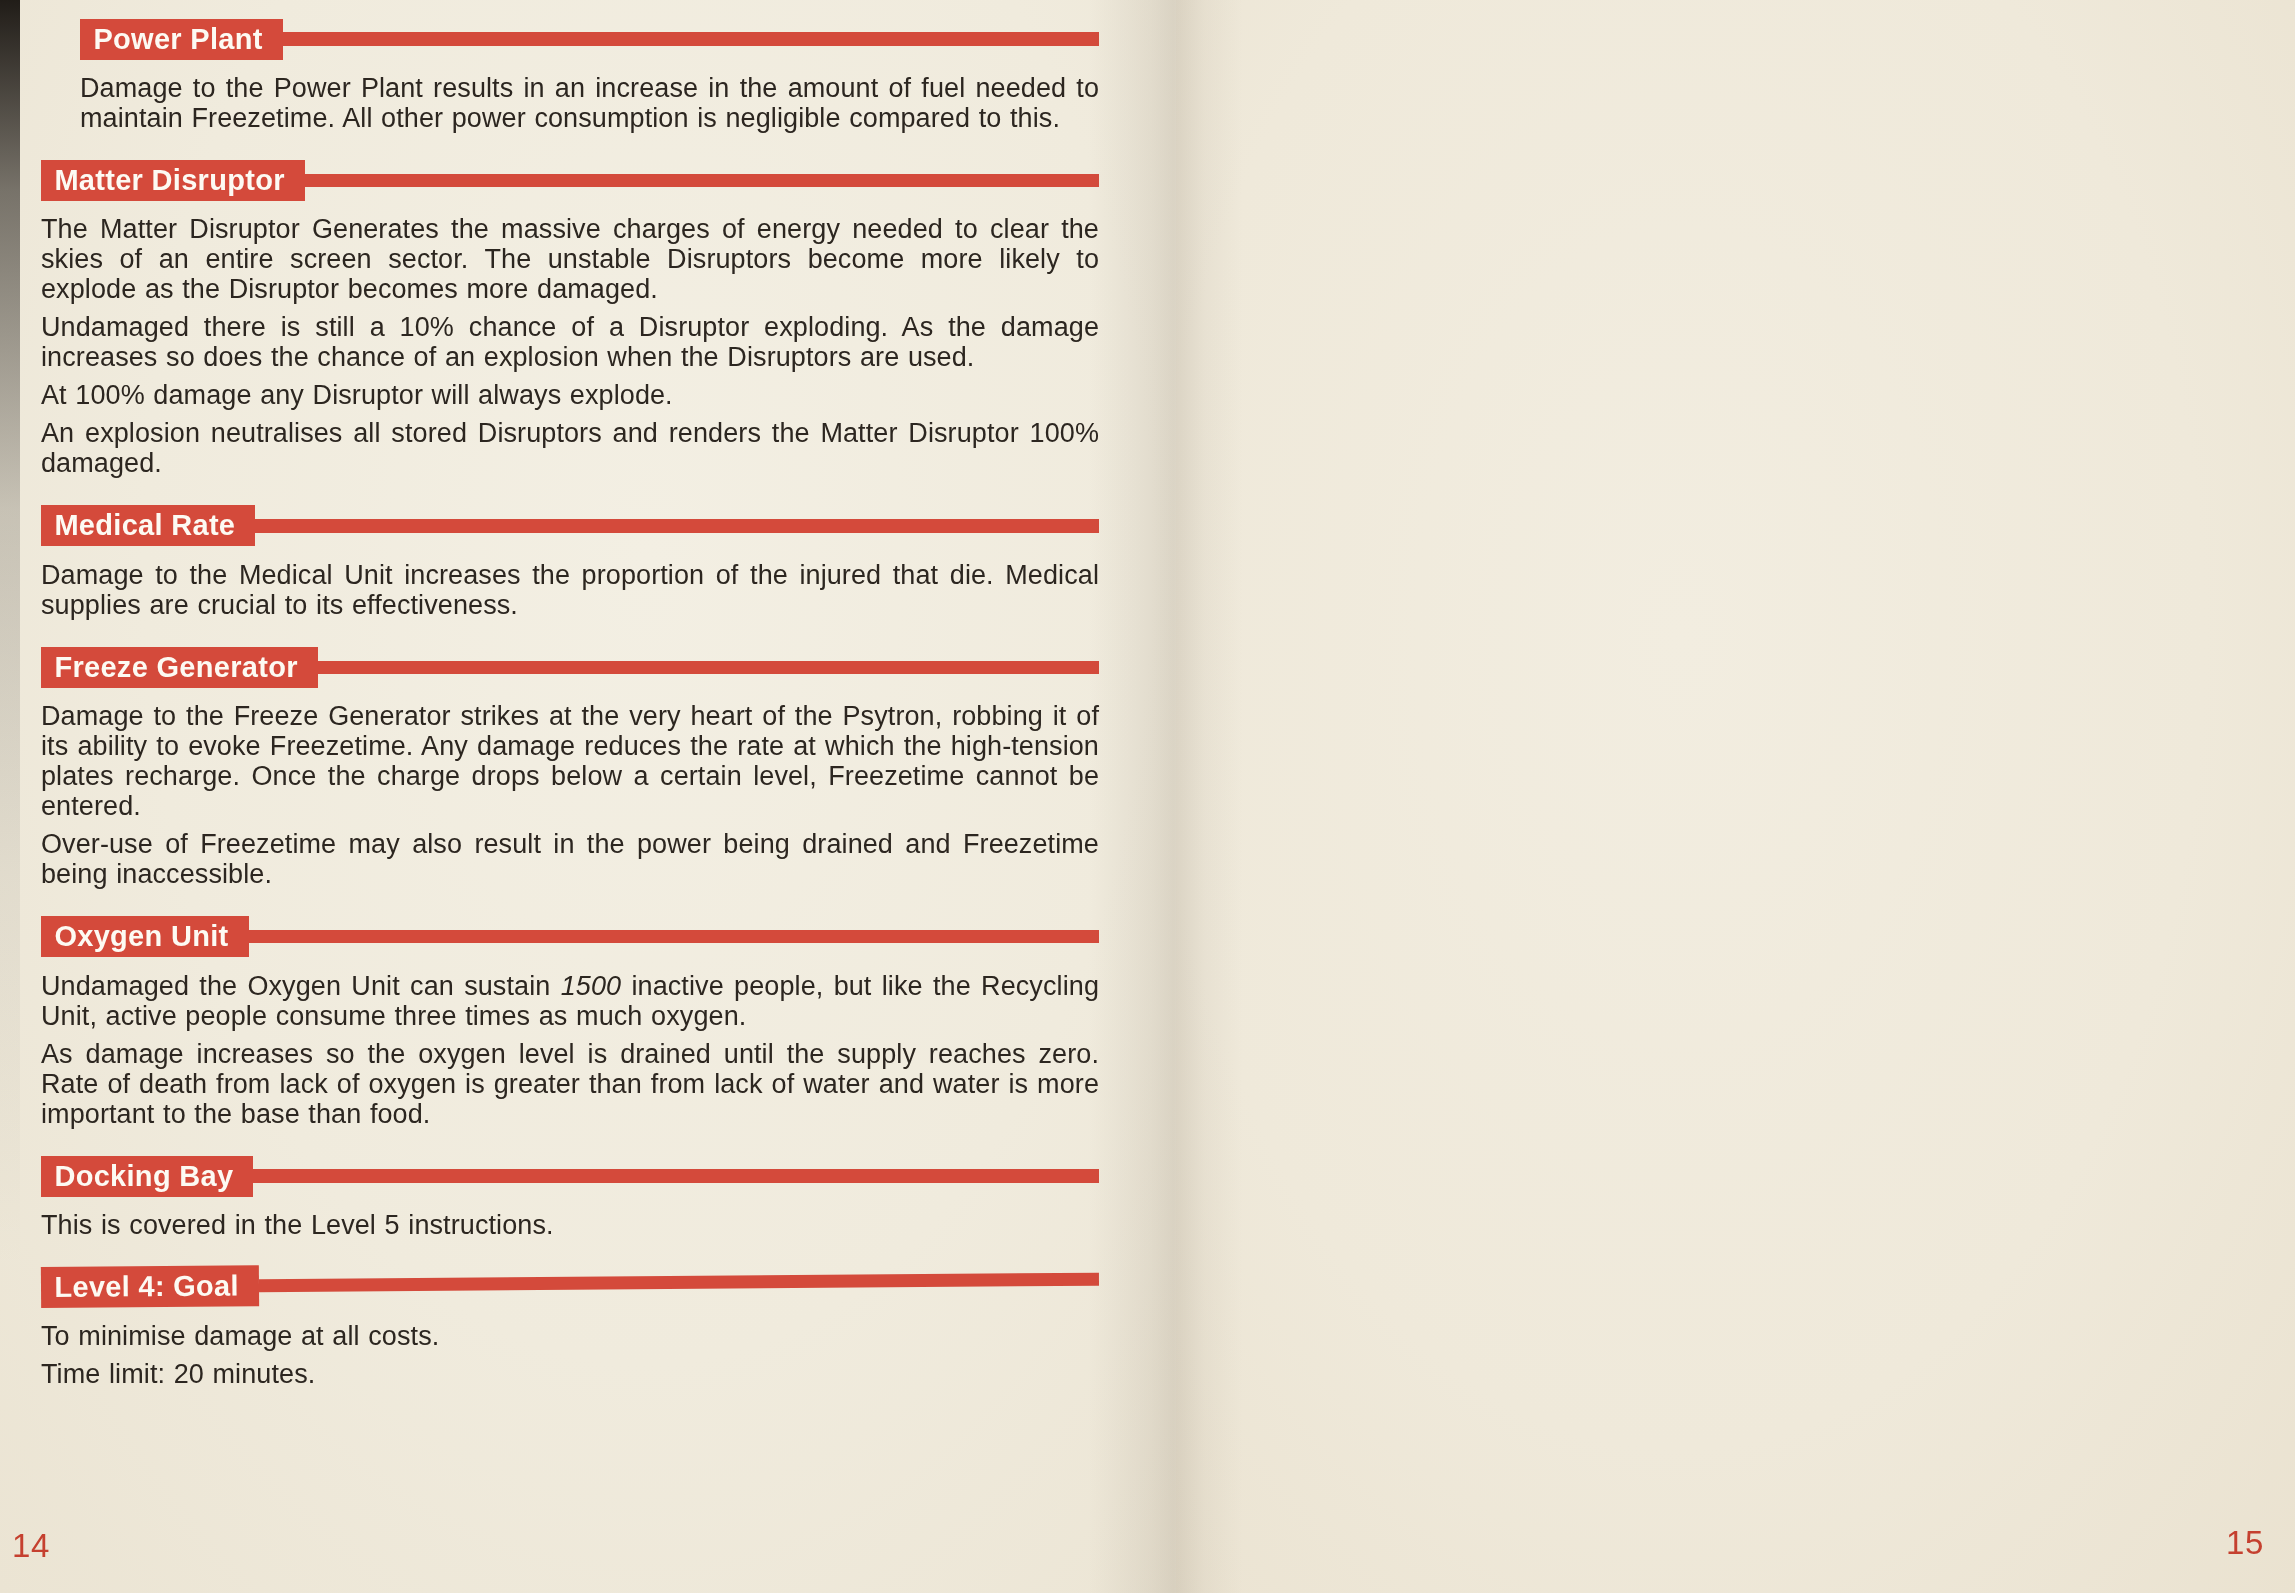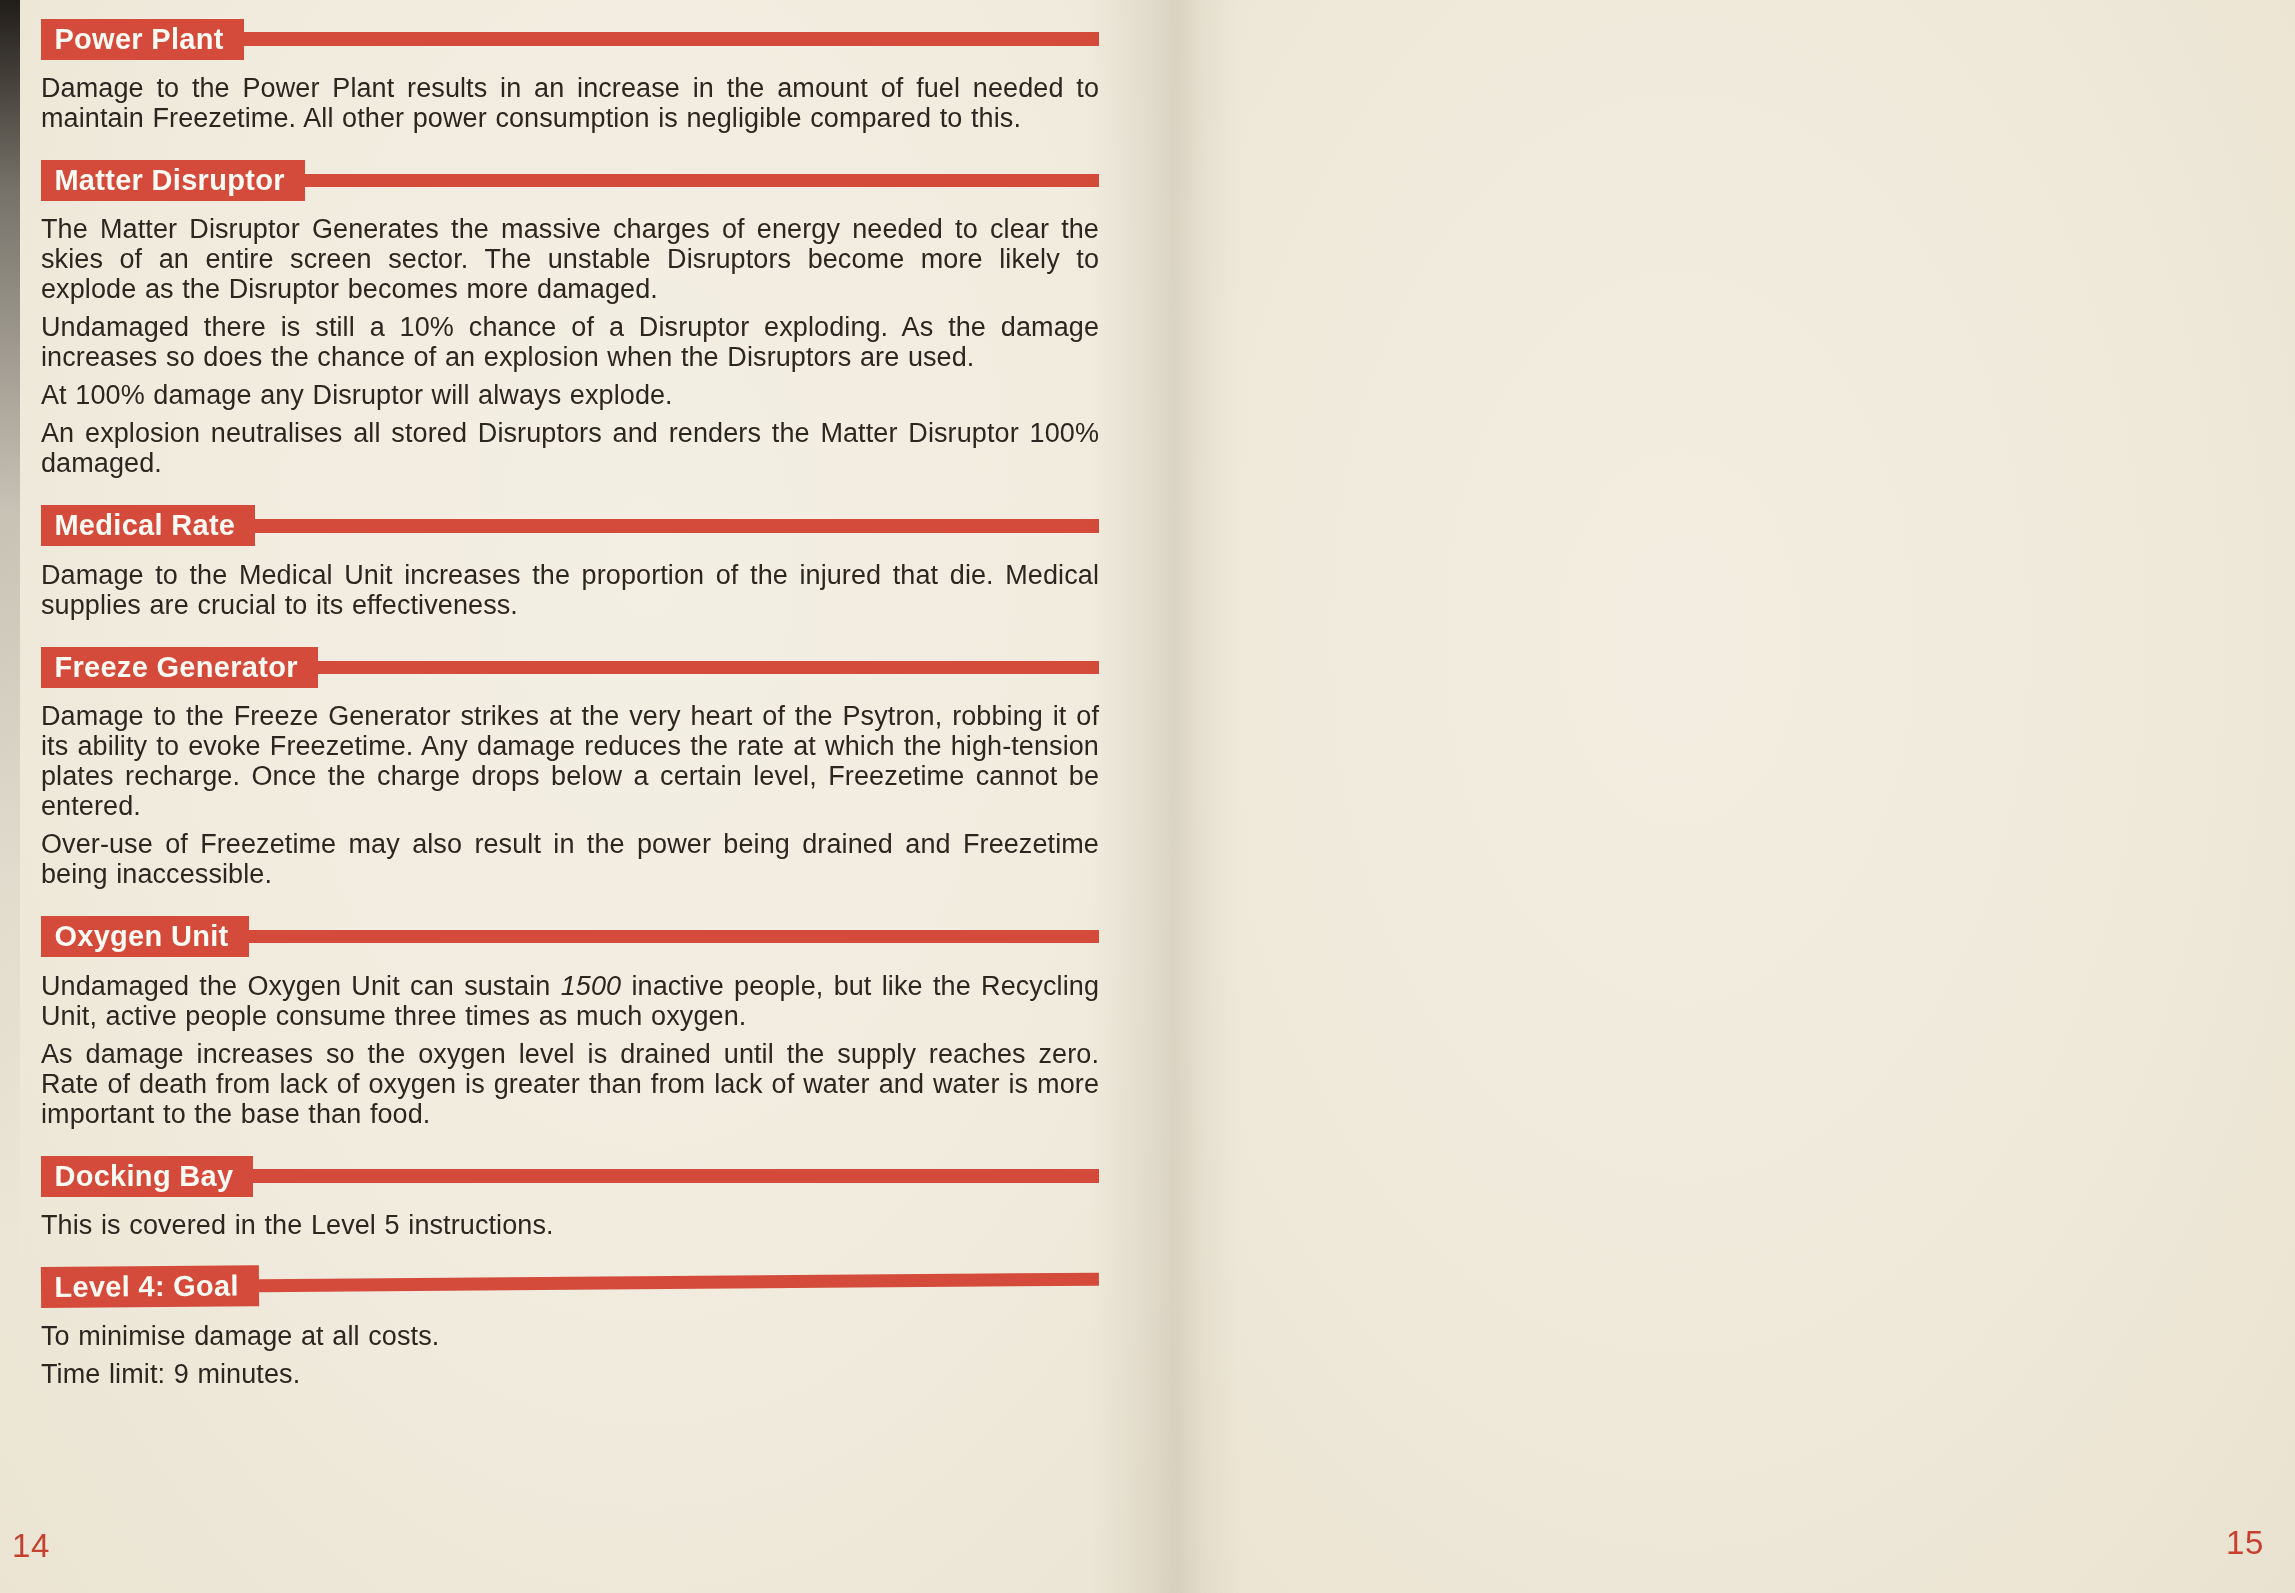--- a/index.html
+++ b/index.html
@@ -23,21 +23,21 @@
     background:linear-gradient(90deg, rgba(110,95,75,0) 0%, rgba(110,95,75,0.10) 40%, rgba(110,95,75,0.16) 55%, rgba(110,95,75,0.06) 75%, rgba(110,95,75,0) 100%);
   }
   .edge-shadow{
     position:absolute;top:0;left:0;width:20px;height:1593px;pointer-events:none;
     background:linear-gradient(180deg, rgba(22,18,14,0.95) 0%, rgba(22,18,14,0.55) 12%, rgba(22,18,14,0.18) 32%, rgba(22,18,14,0.06) 55%, rgba(22,18,14,0) 80%);
   }
   .column{position:absolute;}
   #col-left{left:41px;top:18.7px;width:1058px;}
 
   .section{margin-top:27px;}
-  .section:first-child{margin-top:0;}
+  .section:first-child{margin-top:0;margin-left:39px;}
 
   .sec-header{display:flex;align-items:center;}
   #col-left  .sec-header{margin-bottom:13.4px;}
   .sec-title{
     background:var(--accent);color:#fdfaf3;font-weight:700;white-space:nowrap;
     letter-spacing:0.3px;
   }
   #col-left  .sec-title{font-size:29px;height:41px;line-height:41px;padding:0 20px 0 13.4px;}
   .sec-rule{flex:1;background:var(--accent);}
   #col-left  .sec-rule{height:13.4px;}
@@ -110,21 +110,21 @@
             <span class="sec-rule"></span>
           </div>
           <p class="para">This is covered in the Level 5 instructions.</p>
         </section>
         <section class="section">
           <div class="sec-header">
             <span class="sec-title">Level 4: Goal</span>
             <span class="sec-rule"></span>
           </div>
           <p class="para">To minimise damage at all costs.</p>
-          <p class="para">Time limit: 9 minutes.</p>
+          <p class="para">Time limit: 20 minutes.</p>
         </section>
       </div>
     <div class="page-num page-num-left">14</div>
   </div>
 
   <div class="page page-right">
 
     <div class="page-num page-num-right">15</div>
   </div>
 

